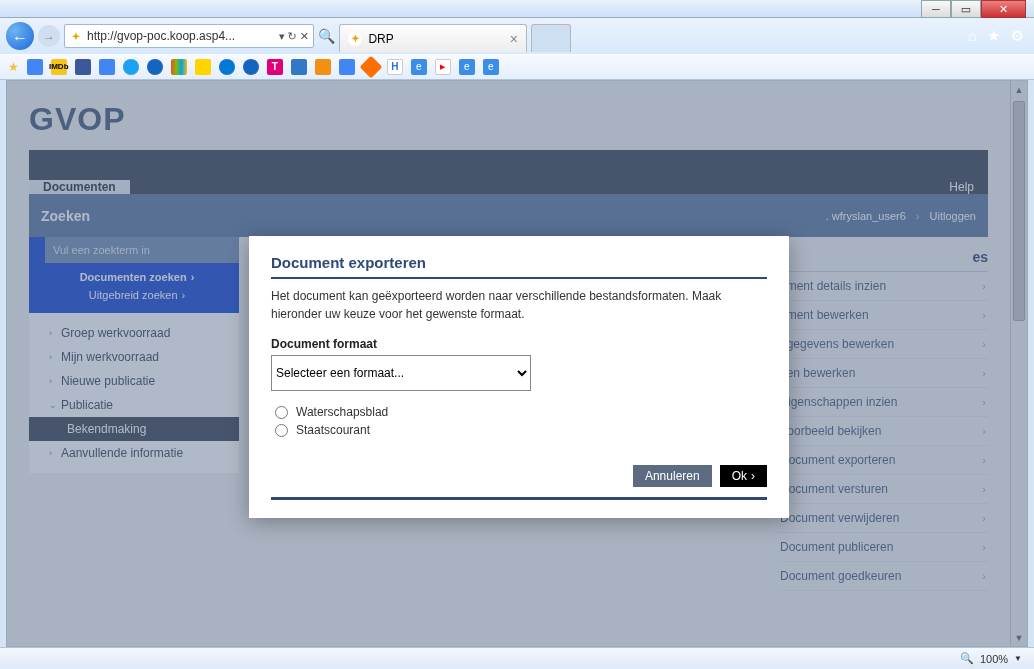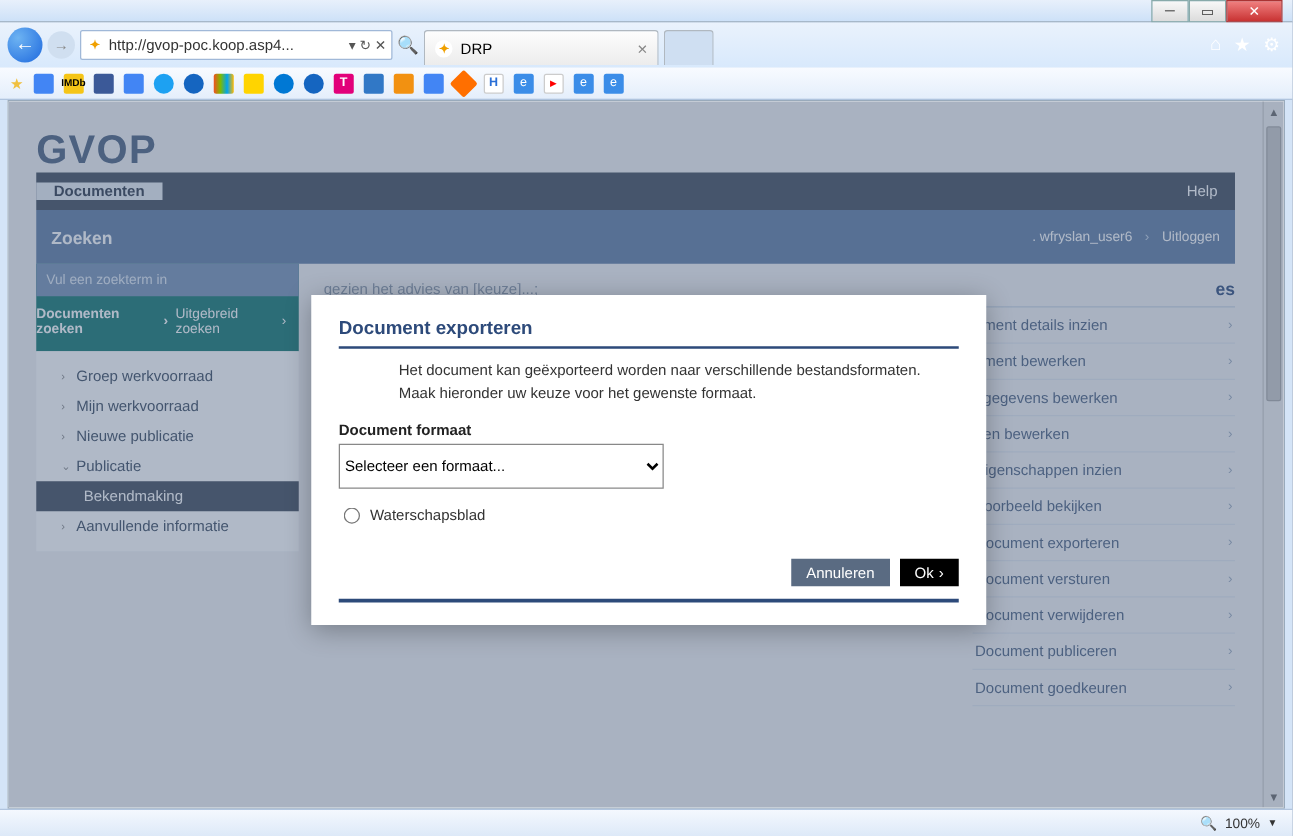--- a/index.html
+++ b/index.html
@@ -27,39 +27,39 @@
   .bk { width: 16px; height: 16px; border-radius: 2px; }
 
   
   .page { position: absolute; top: 80px; left: 6px; right: 6px; bottom: 22px; background: #fff; border: 1px solid #9ab; overflow: hidden; }
   .page-scroll { position: absolute; top: 0; right: 0; bottom: 0; width: 17px; background: #f0f0f0; border-left: 1px solid #ccc; }
   .scroll-thumb { position: absolute; top: 20px; left: 2px; right: 2px; height: 220px; background: #c8c8c8; border: 1px solid #aaa; border-radius: 2px; }
   .scroll-arrow { position:absolute; left:0; right:0; height:17px; display:flex;align-items:center;justify-content:center; font-size:9px; color:#666;}
   .scroll-arrow.up{top:0;} .scroll-arrow.down{bottom:0;}
 
   .app { position: absolute; inset: 0 17px 0 0; background: #f2f3f5; padding: 20px 22px; }
-  .logo { font-size: 32px; font-weight: bold; color: #4a5f7f; letter-spacing: 1px; margin-bottom: 0; }
-
-  .navbar { background: #3f4a5a; height: 30px; display: flex; align-items: center; position: relative; }
+  .logo { font-size: 32px; font-weight: bold; color: #4a5f7f; letter-spacing: 1px; margin-bottom: 12px; }
+
+  .navbar { background: #3f4a5a; height: 44px; display: flex; align-items: flex-end; position: relative; }
   .nav-item { padding: 0 14px; display: flex; align-items: center; color: #fff; font-size: 12px; }
   .nav-item.active { background: #e8edf3; color: #2b3648; font-weight: bold; }
   .nav-help { margin-left: auto; }
 
   .subbar { background: #5e7ba3; height: 43px; display: flex; align-items: center; color: #fff; font-size: 11px; padding: 0 12px; }
   .sub-title { font-size: 14px; font-weight: bold; flex: 0 0 190px; }
   .sub-right { margin-left: auto; display: flex; gap: 10px; align-items: center; }
   .sub-sep { color: #c0d0e4; }
 
   .body { display: flex; gap: 20px; margin-top: 0; }
 
   .left-col { width: 210px; }
-  .search-box { background: #0f766e; padding: 0 0 12px 0; }
+  .search-box { background: #1d4ed8; padding: 0 0 12px 16px; }
   .search-input { margin: 0; width: 100%; height: 26px; border: none; background: #7590b4; color: #fff; padding: 0 8px; font-size: 11px; }
   .search-input::placeholder { color: #dfe8f3; }
-  .search-btns { display: flex; flex-direction: row; align-items: center; gap: 6px; padding: 8px 10px 0 0; }
+  .search-btns { display: flex; flex-direction: column; align-items: center; gap: 6px; padding: 8px 10px 0 0; }
   .s-btn { color: #fff; font-size: 11px; display:flex; align-items:center; gap:4px;}
   .s-btn.bold { font-weight: bold; }
   .tree { background: #fff; padding: 8px 0; }
   .tree-item { padding: 5px 10px 5px 20px; color: #3a4a5f; font-size: 12px; display:flex; align-items:center; gap:4px; cursor:pointer;}
   .tree-item .arr { font-size: 9px; color: #888; width: 8px; }
   .tree-item.child { padding-left: 38px; }
   .tree-item.active { background: #3f4a5a; color: #fff; text-align: right; }
 
   .mid-col { flex: 1; padding: 10px 0; color: #8895a8; font-size: 12px; line-height: 1.7; }
   .mid-col p { margin-bottom: 12px; }
@@ -68,21 +68,21 @@
   .right-col { width: 210px; padding-top: 6px; }
   .actions-title { color: #2d4a7a; font-size: 14px; font-weight: bold; padding: 6px 0; border-bottom: 1px solid #c8d4e4; text-align: right; }
   .action-item { display: flex; justify-content: space-between; align-items: center; padding: 7px 2px; border-bottom: 1px solid #e0e6ee; color: #4a5f7f; font-size: 12px; cursor:pointer; }
   .action-item .chev { color: #9aa8bc; font-size: 11px; }
 
   
   .overlay { position: absolute; inset: 0; background: rgba(80,100,130,0.45); }
   .modal { position: absolute; left: 242px; top: 155px; width: 540px; background: #fff; padding: 18px 22px; box-shadow: 0 4px 20px rgba(0,0,0,0.3); }
   .modal h2 { color: #2d4a7a; font-size: 15px; margin-bottom: 6px; }
   .modal hr.top { border: none; border-top: 2px solid #2d4a7a; margin-bottom: 8px; }
-  .modal p.desc { color: #333; font-size: 12px; line-height: 1.5; margin-bottom: 14px; margin-left: 48px; }
+  .modal p.desc { color: #333; font-size: 12px; line-height: 1.5; margin-bottom: 14px; }
   .modal .lbl { font-weight: bold; font-size: 12px; color: #222; margin-bottom: 4px; }
   .modal select { width: 260px; height: 36px; font-size: 12px; border: 1px solid #888; background: #fff; margin-bottom: 14px; }
   .radio-row { display: flex; align-items: center; gap: 8px; font-size: 12px; color: #333; margin-bottom: 4px; padding-left: 4px;}
   .radio-row input { margin: 0; }
   .modal-buttons { display: flex; justify-content: flex-end; gap: 8px; margin-top: 28px; }
   .btn { padding: 4px 12px; font-size: 12px; border: none; color: #fff; cursor: pointer; display:flex; align-items:center; gap:4px;}
   .btn.cancel { background: #5a6b82; }
   .btn.ok { background: #000; }
   .modal hr.bot { border: none; border-top: 3px solid #2d4a7a; margin-top: 10px; }
 
@@ -275,20 +275,24 @@
     <hr class="top">
     <p class="desc">Het document kan geëxporteerd worden naar verschillende bestandsformaten. Maak hieronder uw keuze voor het gewenste formaat.</p>
     <div class="lbl">Document formaat</div>
     <select>
       <option>Selecteer een formaat...</option>
     </select>
     <div class="radio-row">
       <input type="radio" name="fmt" style="">
       <span>Waterschapsblad</span>
     </div>
+    <div class="radio-row">
+      <input type="radio" name="fmt" style="">
+      <span>Staatscourant</span>
+    </div>
     <div class="modal-buttons">
       <button class="btn cancel">Annuleren</button>
       <button class="btn ok">
           <span>Ok</span> 
           <span>›</span>
         </button>
     </div>
     <hr class="bot">
   </div>
 </div>

